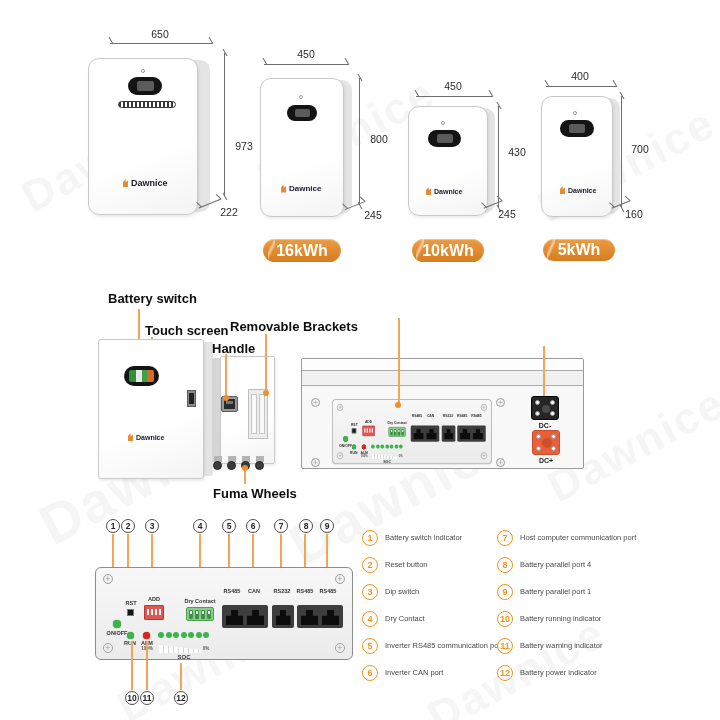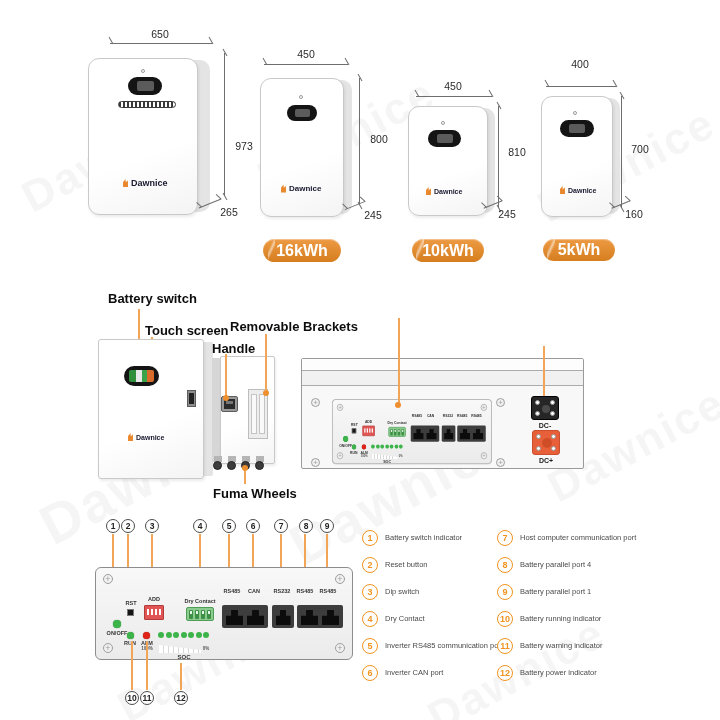--- a/index.html
+++ b/index.html
@@ -108,21 +108,21 @@
   <div class="udisp" style="left:128px;top:77px;width:34px;height:18px"></div>
   <div class="uscr" style="left:137px;top:81px;width:17px;height:10px"></div>
   <div class="uvent" style="left:118px;top:101px;width:58px;height:7px"></div>
   <div class="logo" style="left:122px;top:178px">
       <i></i>
       <b>Dawnice</b>
     </div>
   <div class="dimv" style="left:224px;top:53px;height:143px"></div>
   <span class="dlabel" style="left:229px;top:140px;width:30px">973</span>
   <div class="dimd" style="left:198px;top:203px;width:24px"></div>
-  <span class="dlabel" style="left:214px;top:206px;width:30px">265</span>
+  <span class="dlabel" style="left:214px;top:206px;width:30px">222</span>
 
   <div class="dimh" style="left:264px;top:64px;width:84px"></div>
   <span class="dlabel" style="left:286px;top:48px;width:40px">450</span>
   <div class="uside" style="left:268px;top:80px;width:84px;height:134px"></div>
   <div class="uface" style="left:260px;top:78px;width:84px;height:139px"></div>
   <span class="ucirc" style="left:299px;top:95px"></span>
   <div class="udisp" style="left:287px;top:105px;width:30px;height:16px"></div>
   <div class="uscr" style="left:295px;top:109px;width:15px;height:8px"></div>
   <div class="logo" style="left:280px;top:184px">
       <i></i>
@@ -141,29 +141,29 @@
   <div class="uside" style="left:415px;top:108px;width:80px;height:105px"></div>
   <div class="uface" style="left:408px;top:106px;width:80px;height:110px"></div>
   <span class="ucirc" style="left:441px;top:121px"></span>
   <div class="udisp" style="left:428px;top:130px;width:33px;height:17px"></div>
   <div class="uscr" style="left:437px;top:134px;width:16px;height:9px"></div>
   <div class="logo" style="left:425px;top:187px">
       <i></i>
       <b style="font-size:7px">Dawnice</b>
     </div>
   <div class="dimv" style="left:498px;top:106px;height:102px"></div>
-  <span class="dlabel" style="left:502px;top:146px;width:30px">810</span>
+  <span class="dlabel" style="left:502px;top:146px;width:30px">430</span>
   <div class="dimd" style="left:483px;top:204px;width:20px"></div>
   <span class="dlabel" style="left:492px;top:208px;width:30px">245</span>
   <div class="badge" style="left:412px;top:239px;width:72px;height:23px;font-size:16px">
       <span>10kWh</span>
     </div>
 
   <div class="dimh" style="left:546px;top:86px;width:70px"></div>
-  <span class="dlabel" style="left:560px;top:58px;width:40px">400</span>
+  <span class="dlabel" style="left:560px;top:70px;width:40px">400</span>
   <div class="uside" style="left:548px;top:98px;width:72px;height:116px"></div>
   <div class="uface" style="left:541px;top:96px;width:72px;height:121px"></div>
   <span class="ucirc" style="left:573px;top:111px"></span>
   <div class="udisp" style="left:560px;top:120px;width:34px;height:17px"></div>
   <div class="uscr" style="left:569px;top:124px;width:16px;height:9px"></div>
   <div class="logo" style="left:559px;top:186px">
       <i></i>
       <b style="font-size:7px">Dawnice</b>
     </div>
   <div class="dimv" style="left:621px;top:96px;height:112px"></div>

